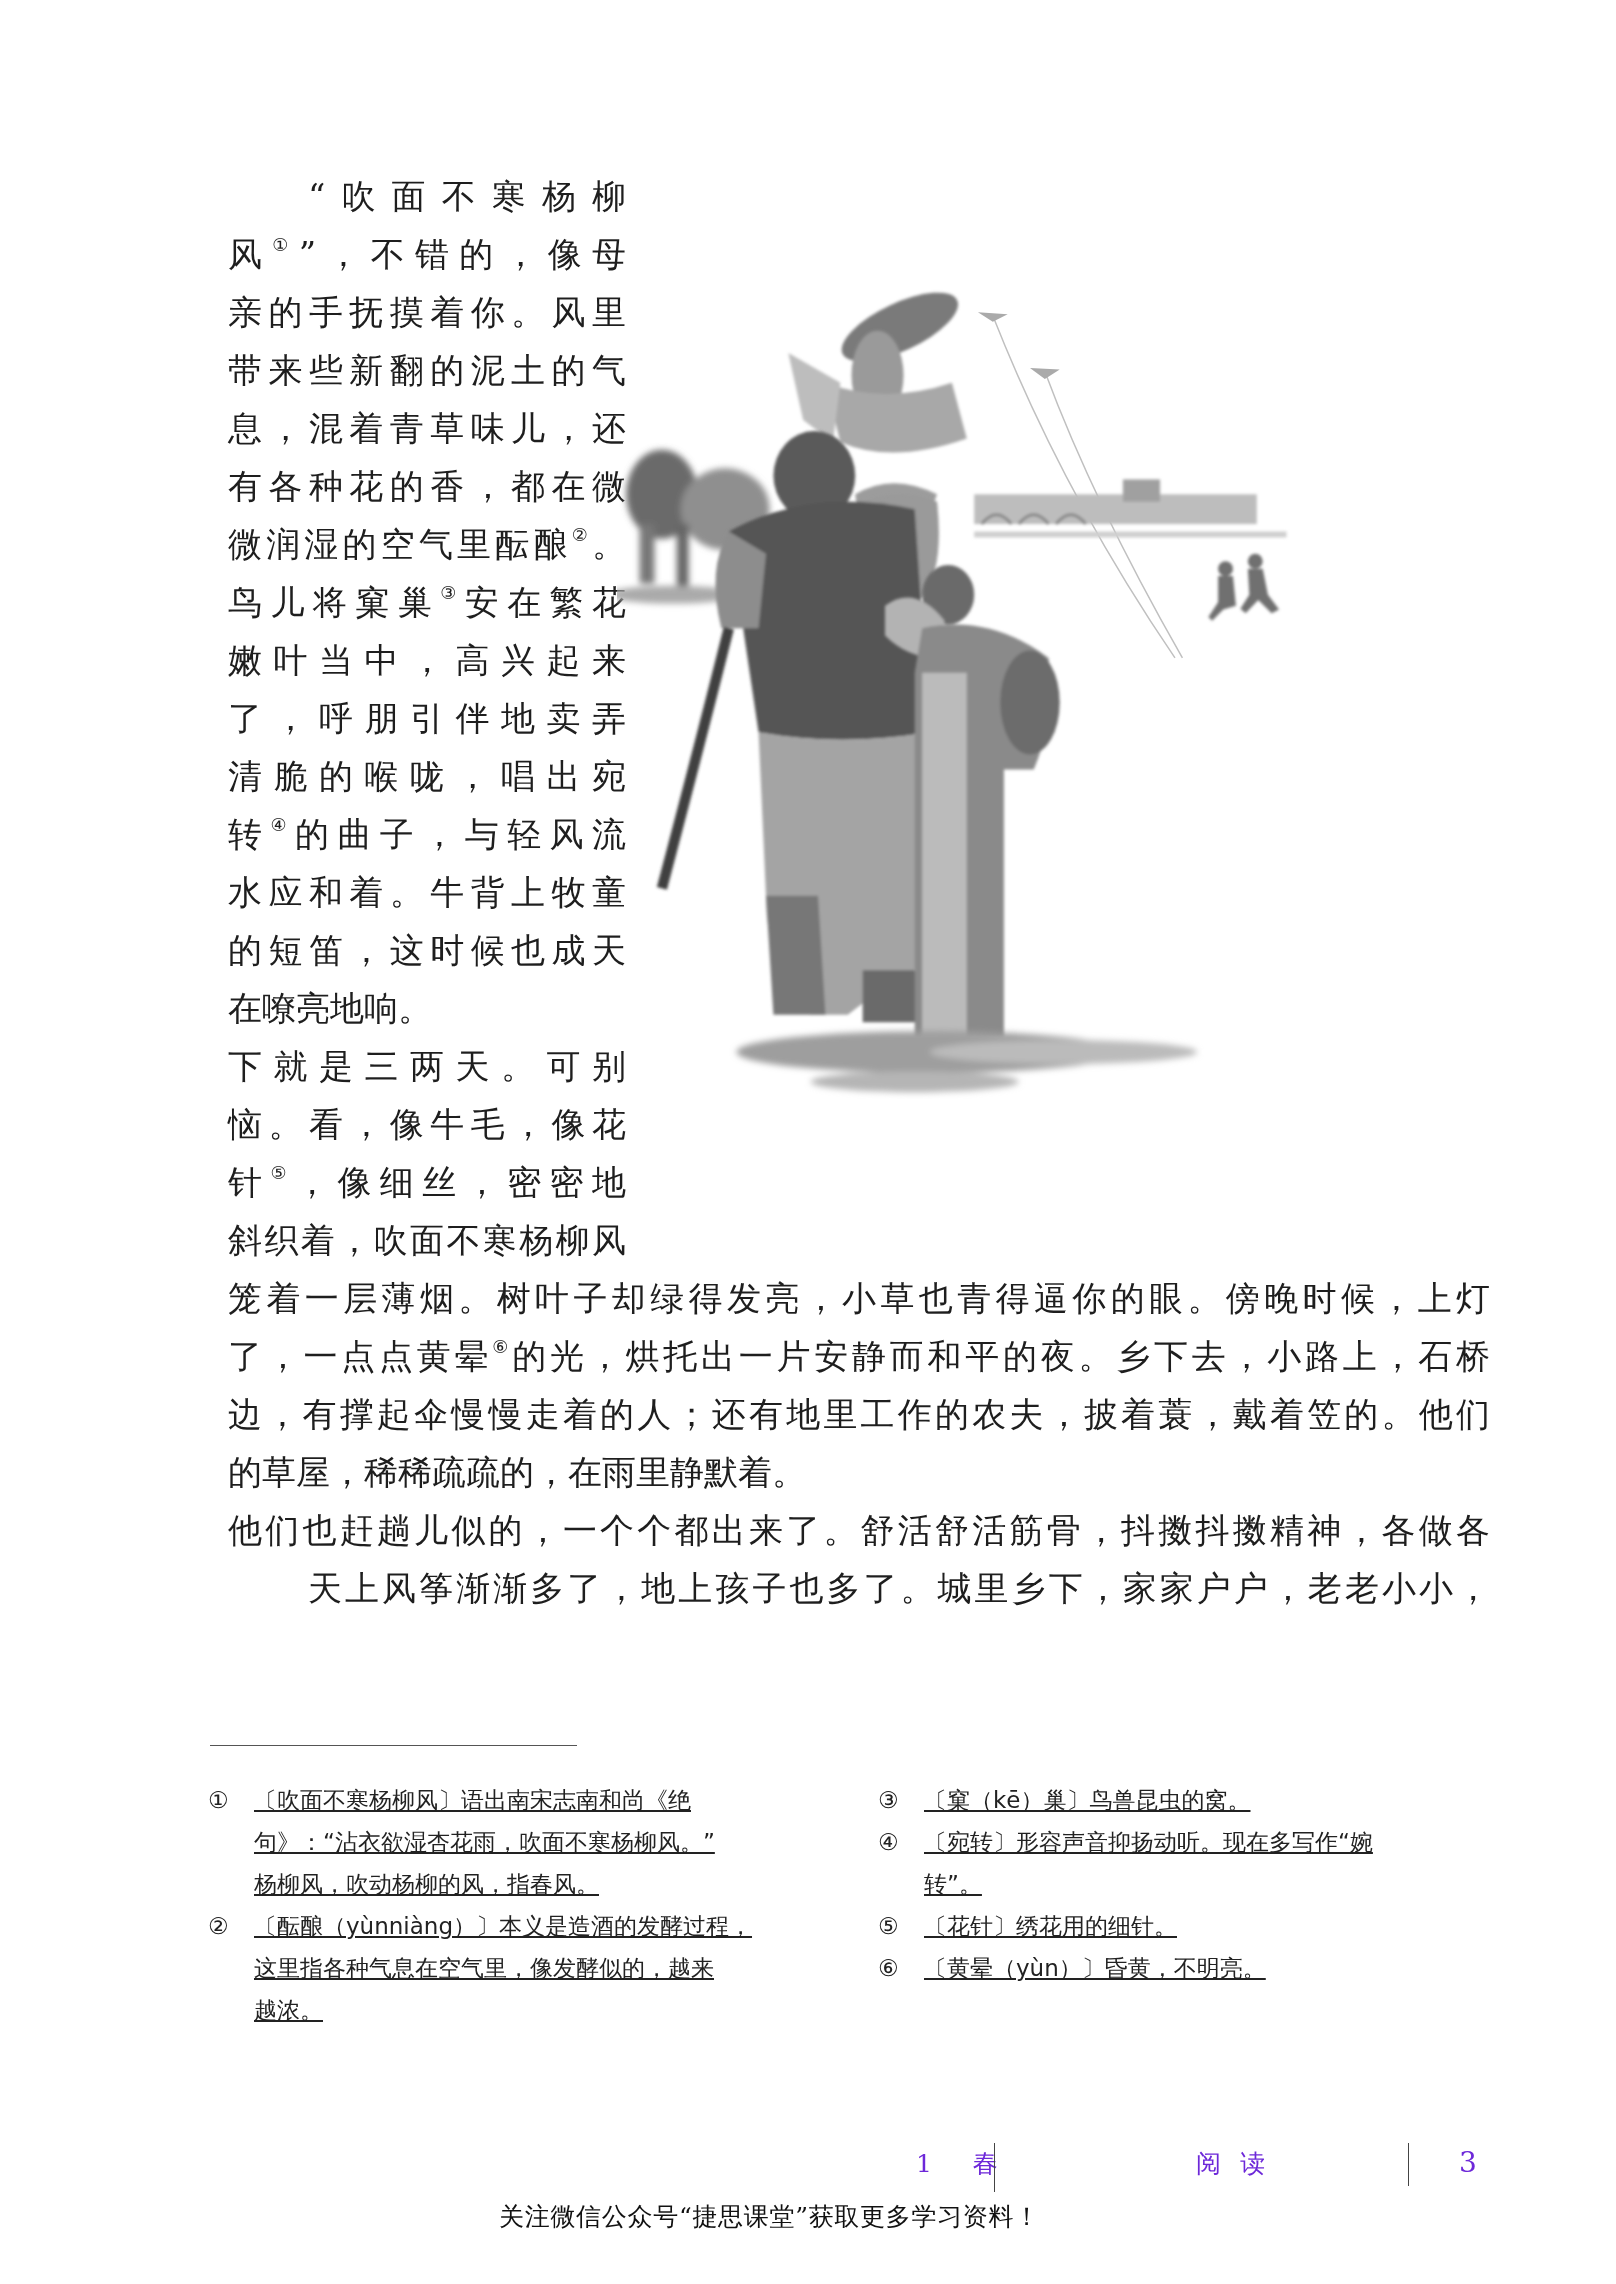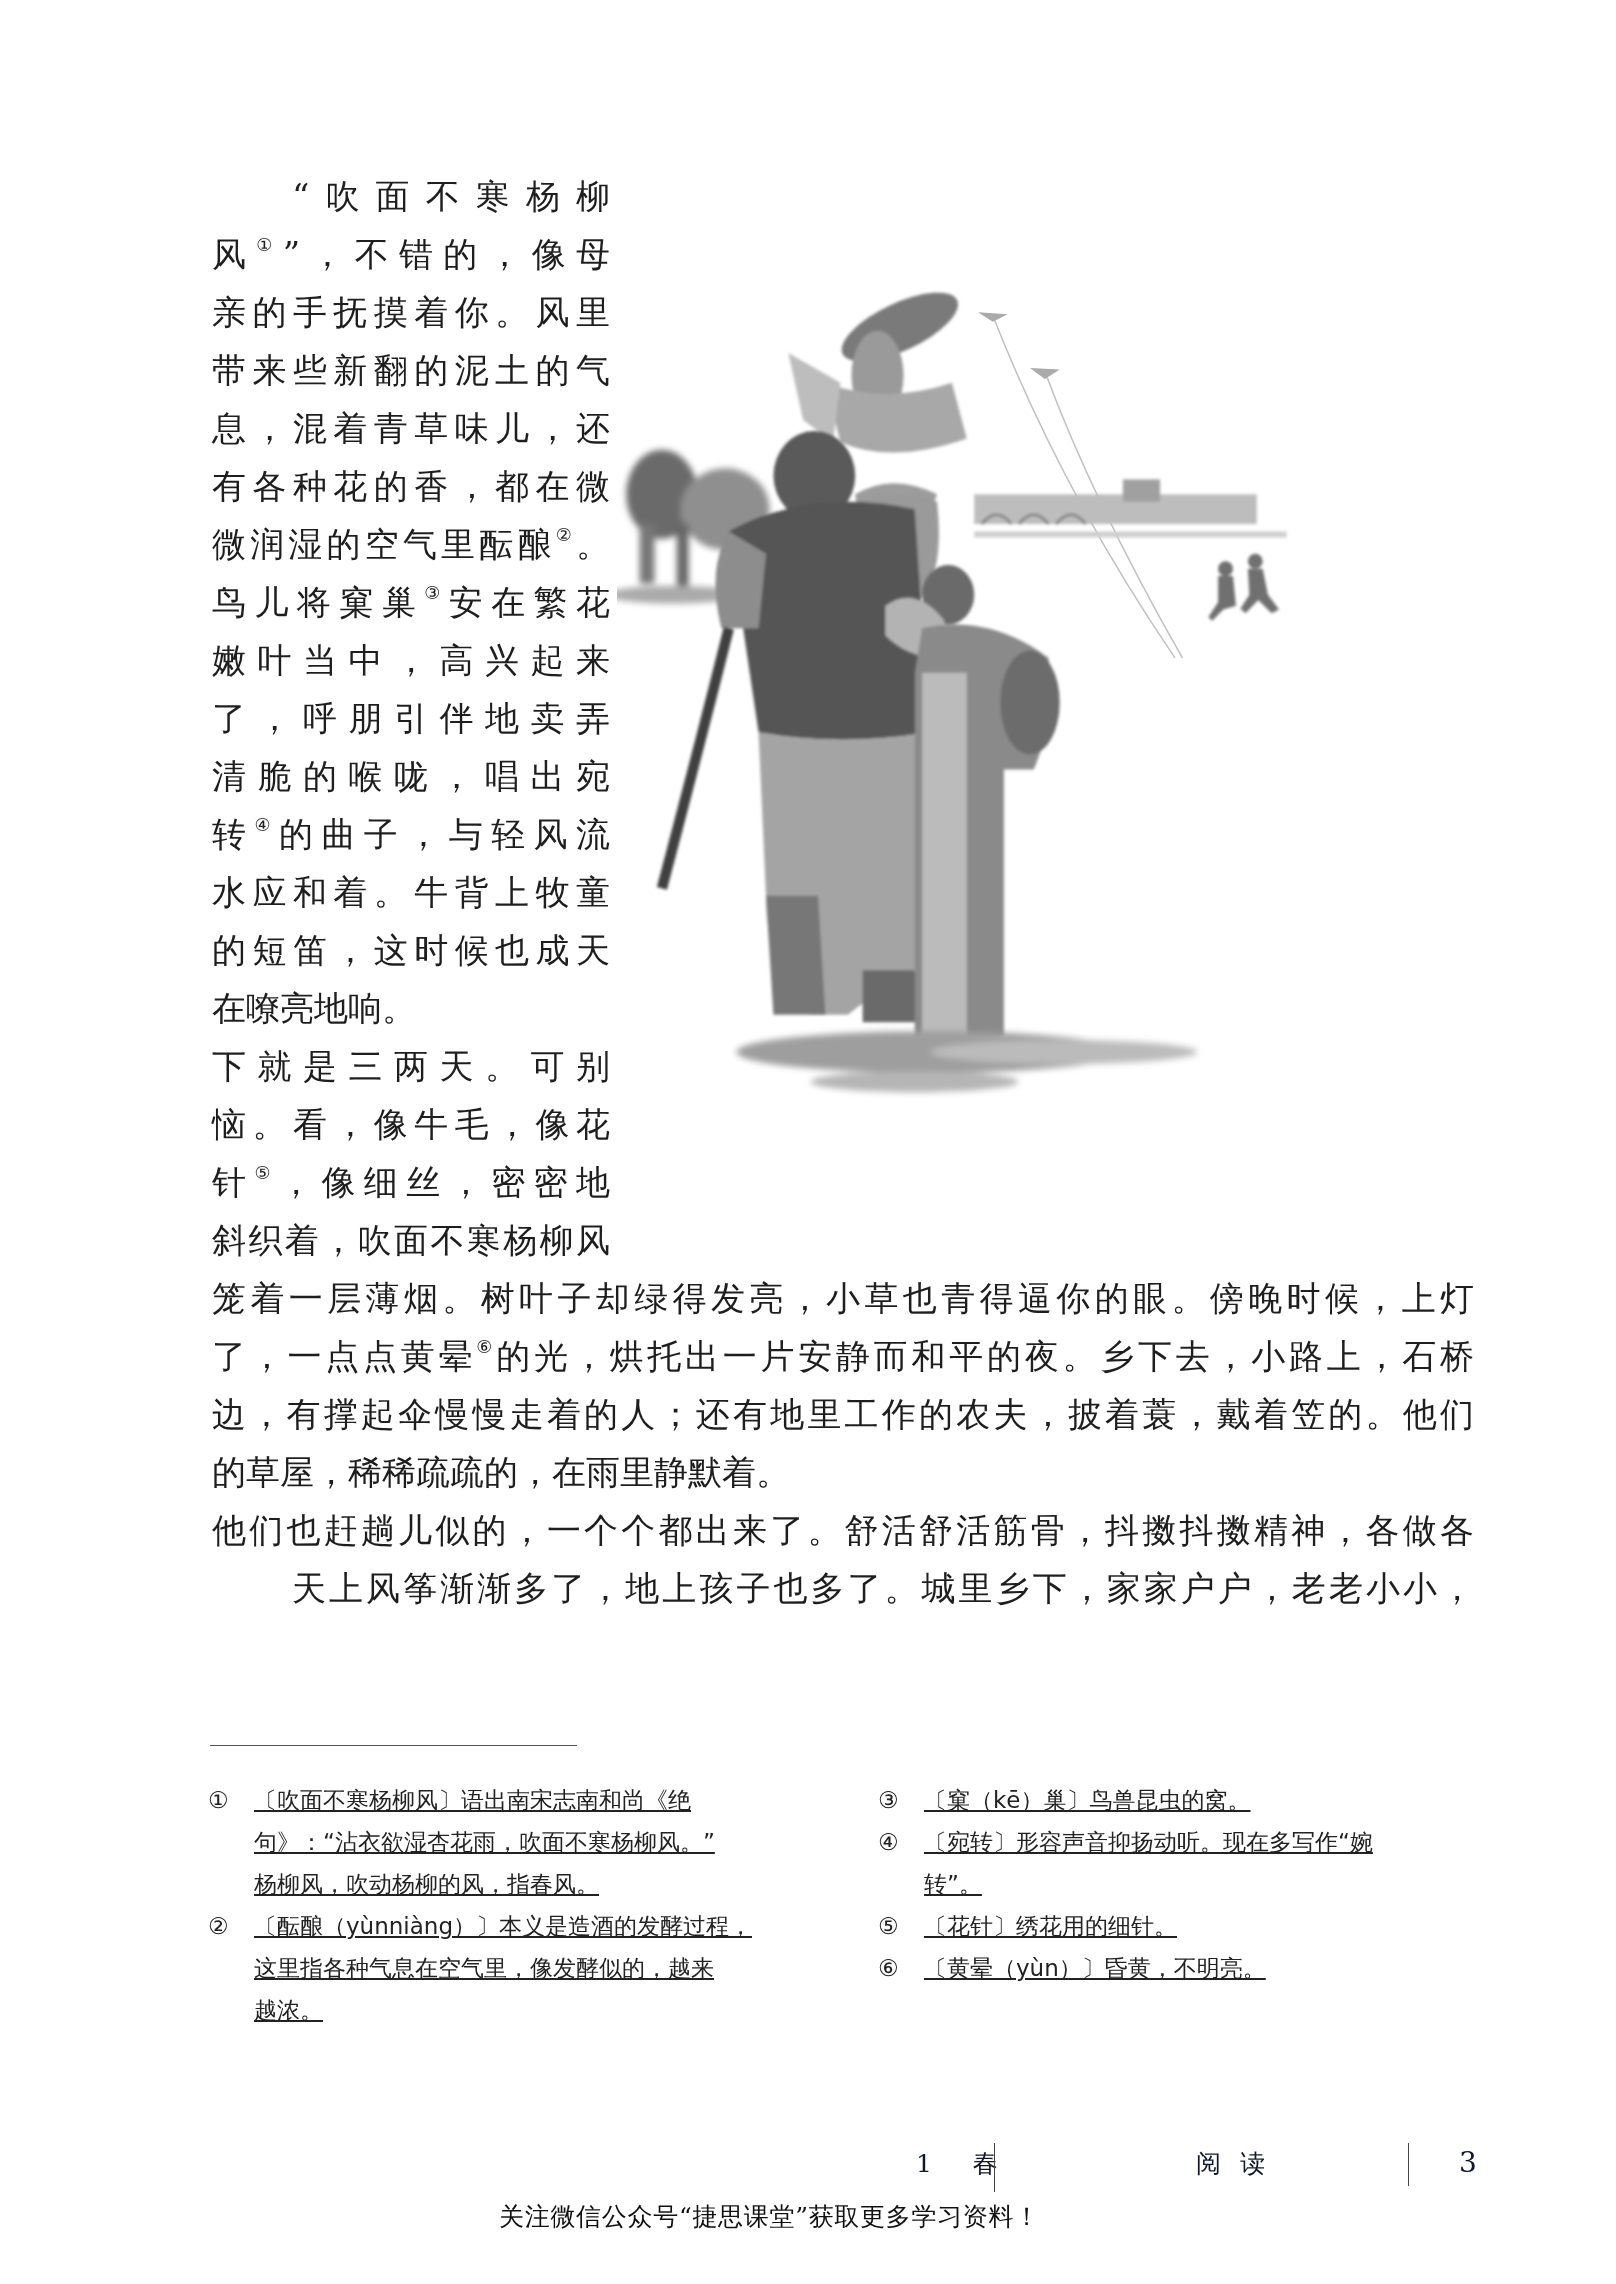--- a/index.html
+++ b/index.html
@@ -25,20 +25,21 @@
     width: 1262px;
   }
   .line {
     height: 58px;
     line-height: 46px;
     font-size: 34px;
     white-space: nowrap;
     text-align: justify;
     text-align-last: justify;
     overflow: visible;
+    margin-left: 16px;
   }
   .line.narrow { width: 398px; }
   .line.wide { width: 1262px; }
   .line.indent { padding-left: 80px; box-sizing: border-box; }
   .line.last { text-align-last: left; }
   .line sup.fn {
     font-size: 18px;
     vertical-align: 15px;
     line-height: 0;
     font-family: "DejaVu Sans", sans-serif;
@@ -83,21 +84,21 @@
 
   
   .running-footer {
     position: absolute;
     top: 2140px;
     left: 0;
     width: 1616px;
     height: 59px;
     font-family: "DejaVu Serif", "Liberation Serif", serif;
     font-size: 25px;
-    color: #0f172a;
+    color: #6d28d9;
   }
   .rf-chapter { position: absolute; left: 916px; top: 7.4px; letter-spacing: 16.4px; white-space: nowrap; }
   .rf-bar1 { position: absolute; left: 994px; top: 3px; width: 0; height: 49px; border-left: 1.5px solid #444; }
   .rf-section { position: absolute; left: 1196px; top: 7.4px; letter-spacing: 19.3px; white-space: nowrap; }
   .rf-bar2 { position: absolute; left: 1408px; top: 3px; width: 0; height: 43px; border-left: 1.5px solid #444; }
   .rf-page { position: absolute; left: 1459px; top: 6px; font-size: 28px; }
 
   .promo {
     position: absolute;
     left: 455px;

